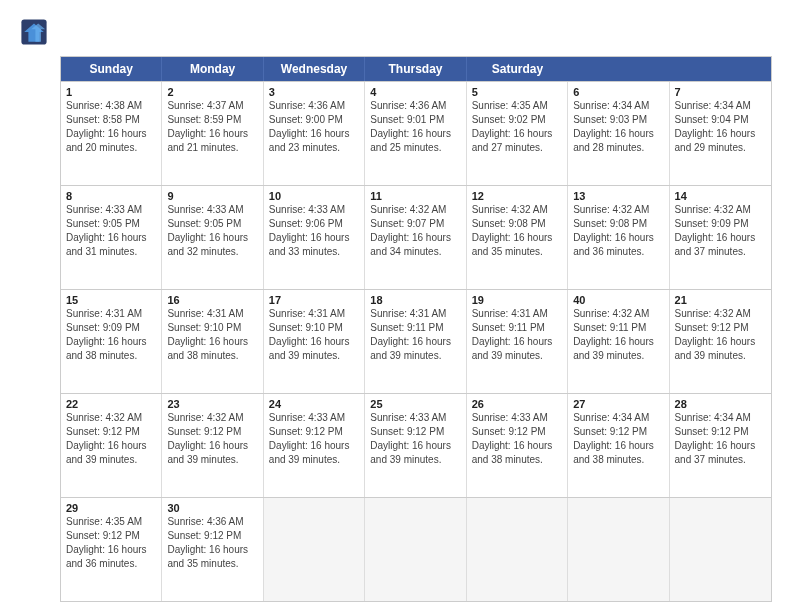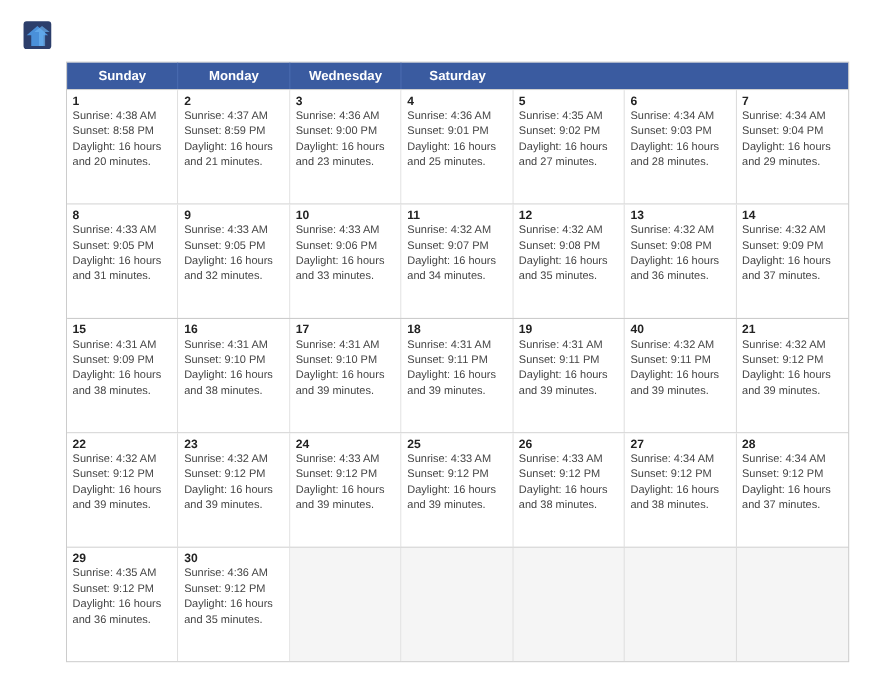--- a/index.html
+++ b/index.html
@@ -133,20 +133,21 @@
       <div class="main-title"></div>
       <div class="subtitle"></div>
     </div>
   </div>
 
   <div class="calendar">
     <div class="cal-header-row">
     <div class="cal-header-cell">Sunday</div>
         <div class="cal-header-cell">Monday</div>
         <div class="cal-header-cell">Wednesday</div>
+        <div class="cal-header-cell">Thursday</div>
         <div class="cal-header-cell">Saturday</div>
       </div>
     <div class="cal-body">
     <div class="cal-week">
           <div class="cal-cell">
             <span class="day-num">1</span>
             <div class="day-info" style="white-space: pre-line;">Sunrise: 4:38 AM
 Sunset: 8:58 PM
 Daylight: 16 hours
 and 20 minutes.</div>

